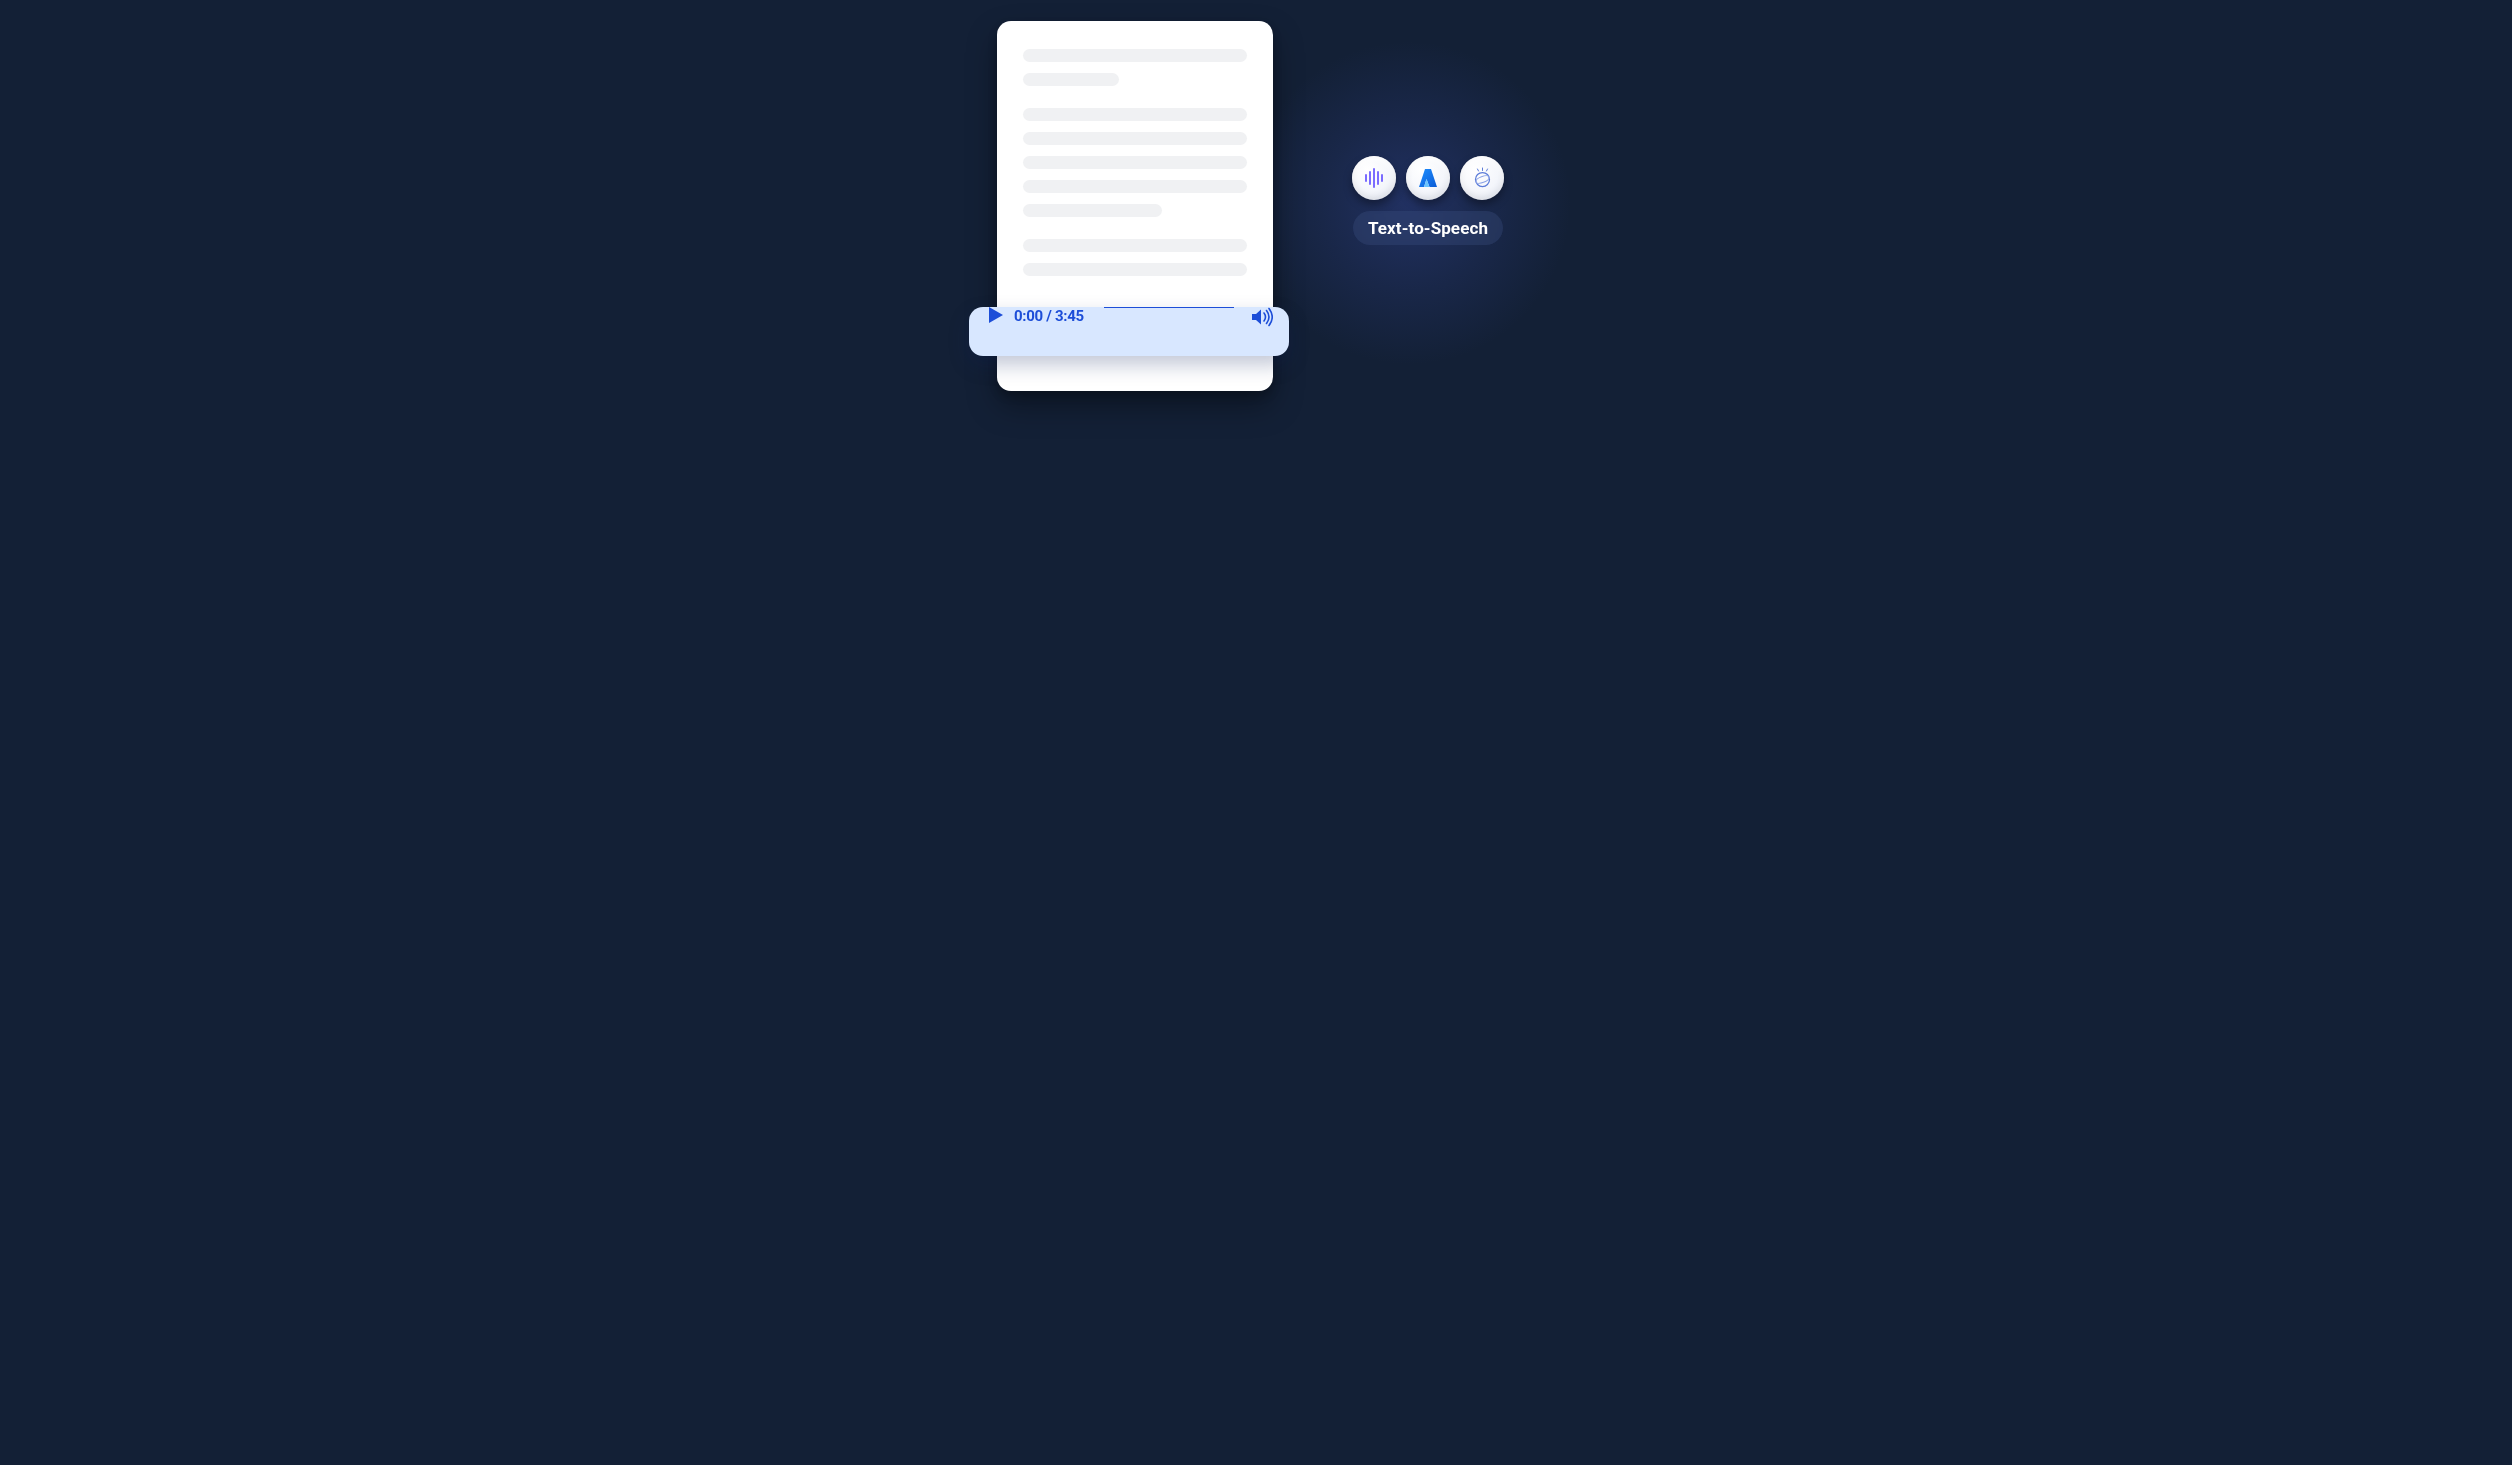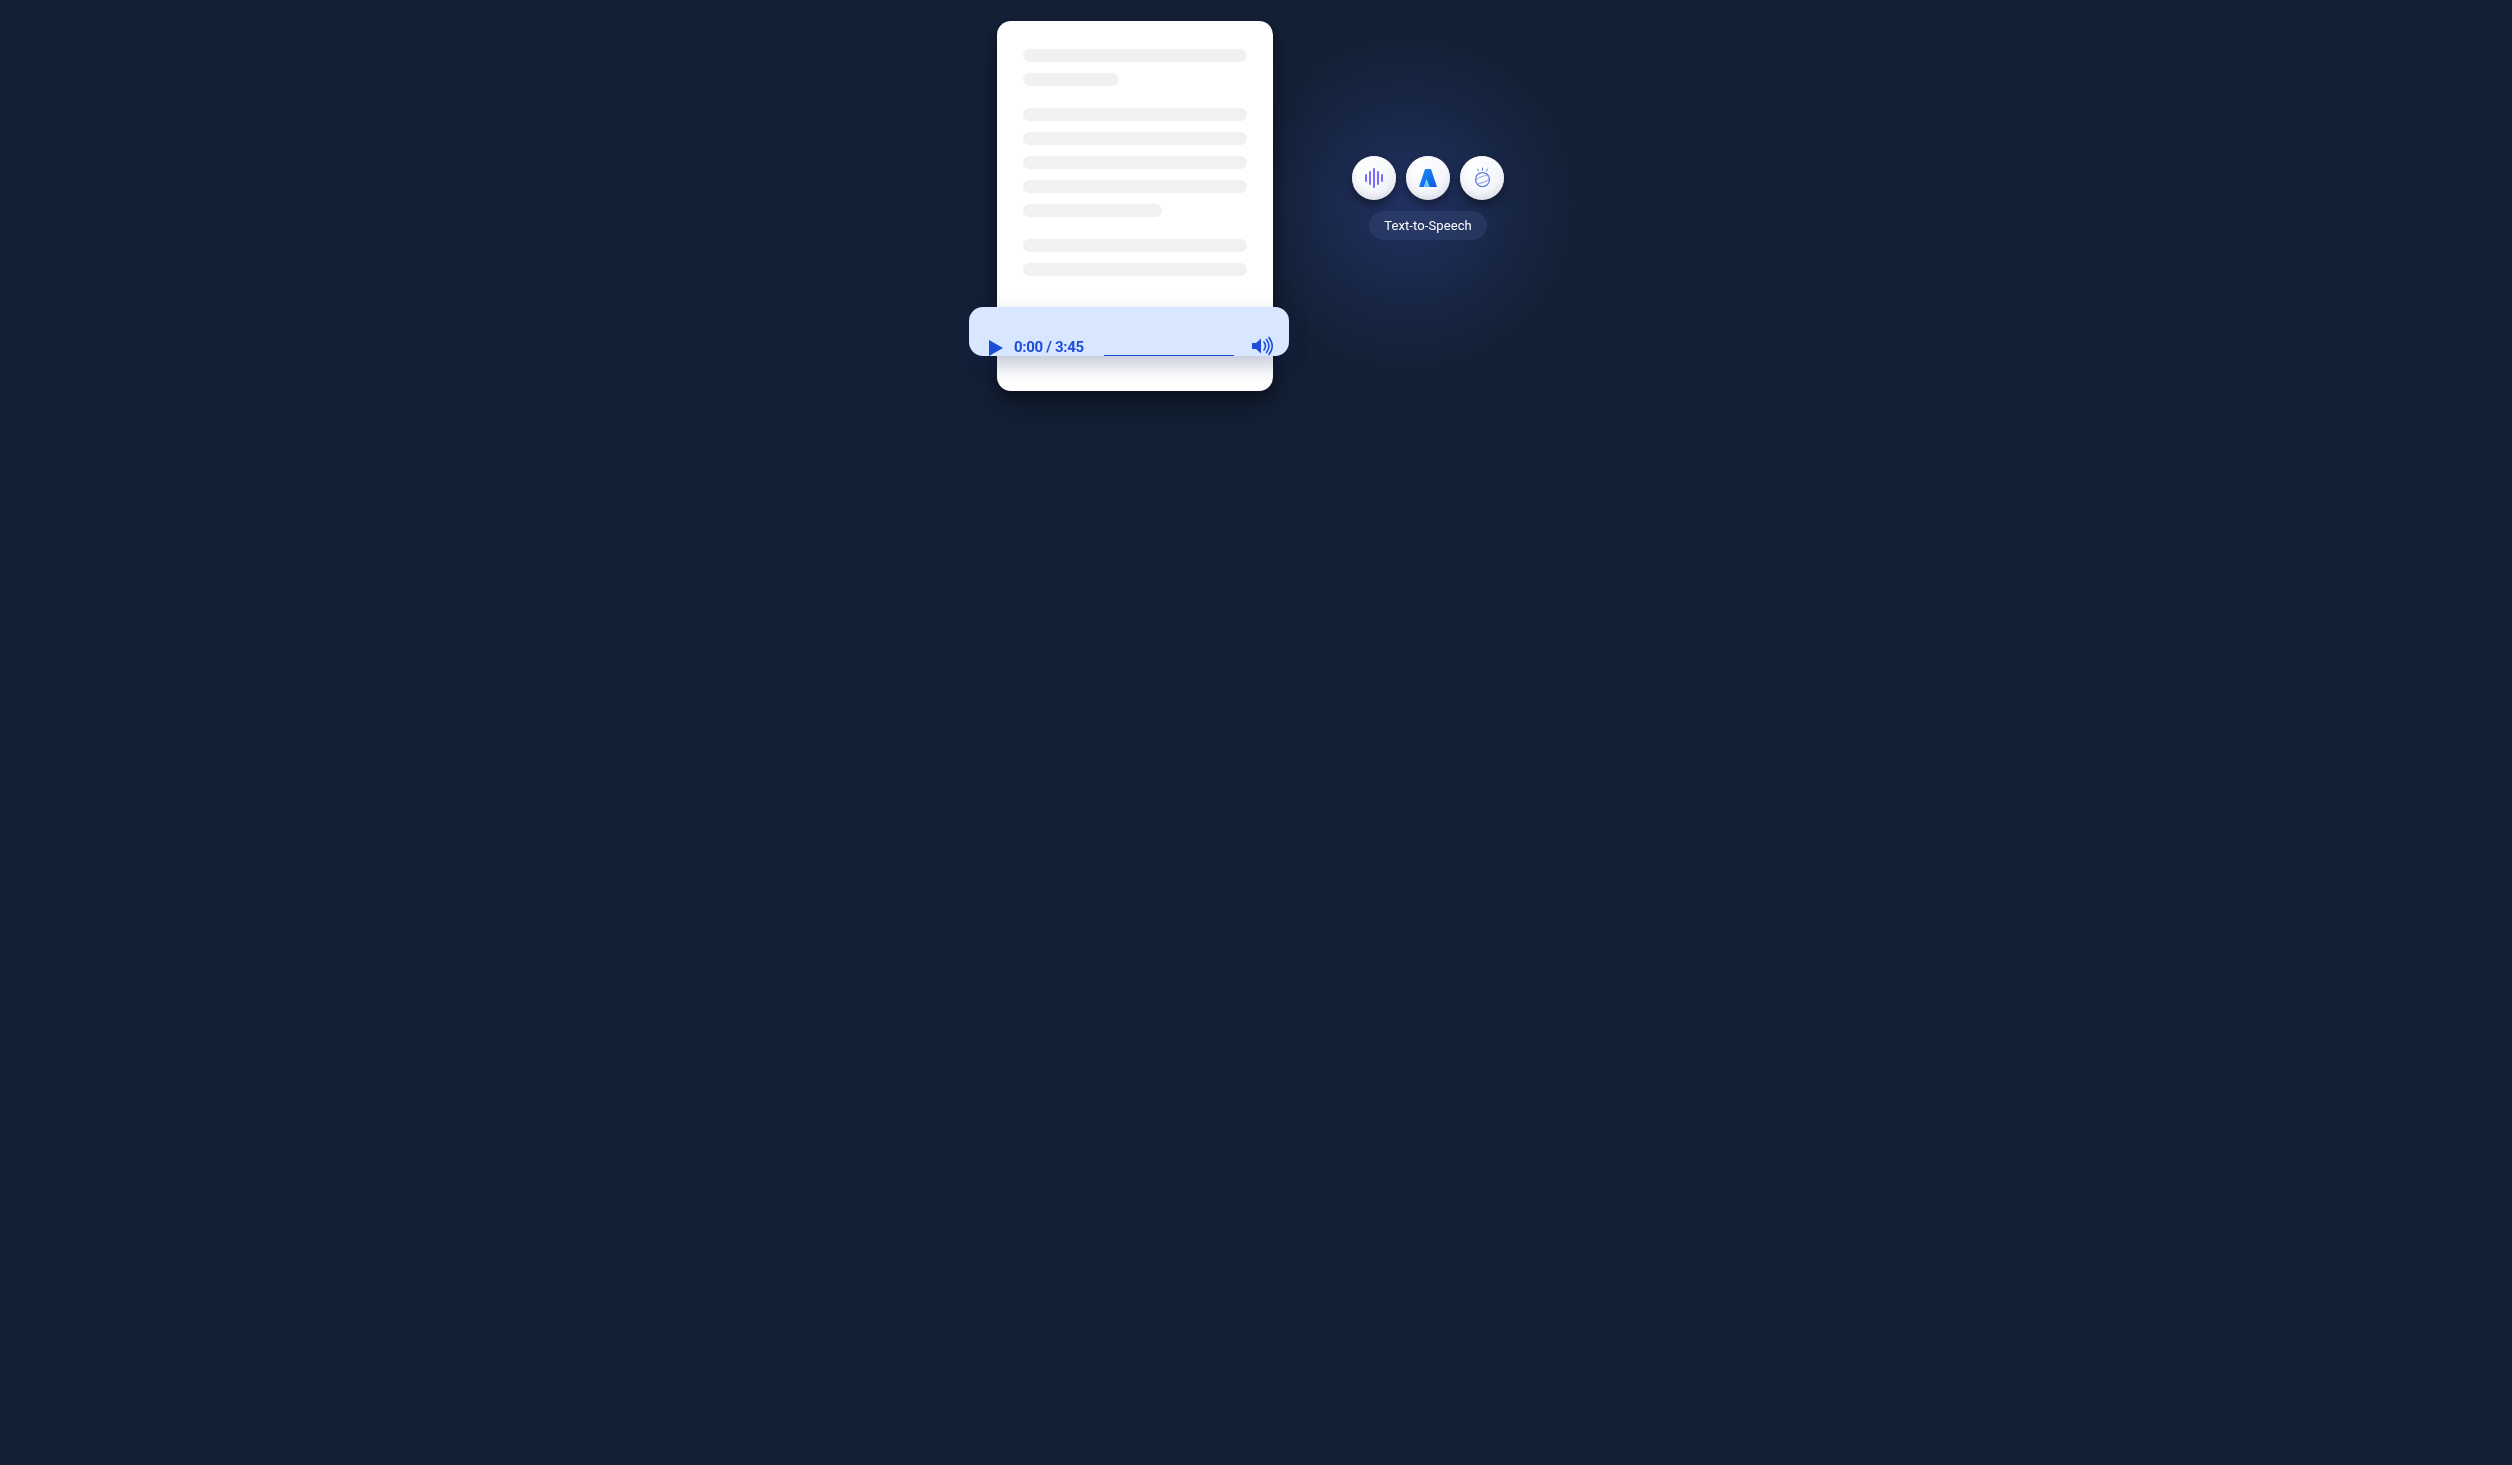--- a/index.html
+++ b/index.html
@@ -56,21 +56,21 @@
   
   .player {
     position: absolute;
     left: 102px;
     top: 307px;
     width: 320px;
     height: 49px;
     background: #d8e7ff;
     border-radius: 14px;
     display: flex;
-    align-items: flex-end;
+    align-items: flex-start;
     padding: 0 16px 0 20px;
     gap: 11px;
     box-shadow: 0 9px 20px rgba(10,30,90,0.25);
   }
   .play-btn {
     width: 0; height: 0;
     border-top: 8.5px solid transparent;
     border-bottom: 8.5px solid transparent;
     border-left: 14px solid #1d4ed8;
     cursor: pointer;
@@ -118,22 +118,22 @@
       inset 0 -3px 6px rgba(0,0,0,0.08),
       inset 0 3px 6px rgba(255,255,255,0.9),
       0 5px 9px rgba(0,0,0,0.35);
     display: flex;
     align-items: center;
     justify-content: center;
   }
   .badge {
     background: rgba(60,80,130,0.35);
     color: #ffffff;
-    font-size: 13px;
-    font-weight: 400;
+    font-size: 17px;
+    font-weight: 700;
     padding: 7px 15px;
     border-radius: 502px;
     letter-spacing: 0.1px;
     backdrop-filter: blur(1px);
   }
 </style>
 </head>
 <body>
 
 <div class="stage">

